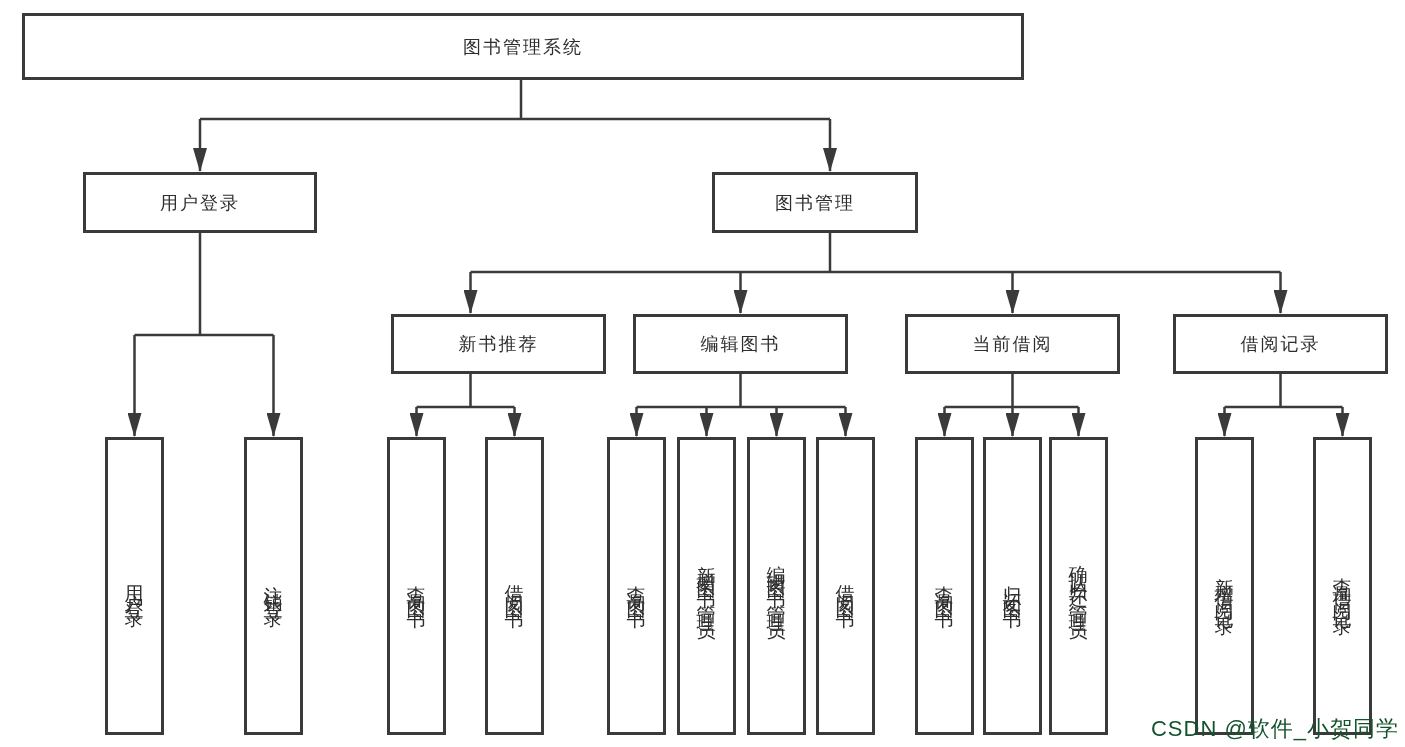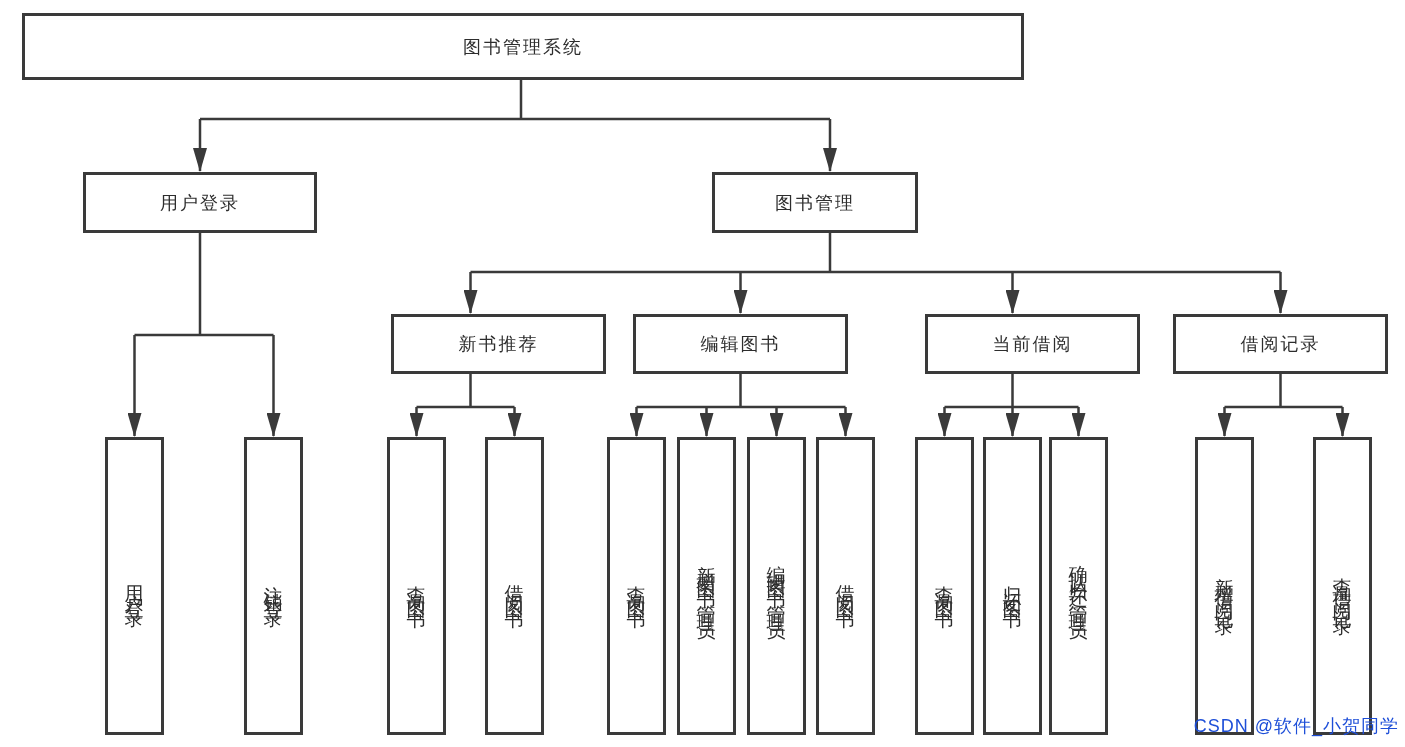--- a/index.html
+++ b/index.html
@@ -39,44 +39,44 @@
     letter-spacing: 8px;
   }
   
   .n-root   { left: 22px;  top: 13px;  width: 1002px; height: 67px; }
   
   .n-login  { left: 83px;  top: 172px; width: 234px; height: 61px; }
   .n-mgmt   { left: 712px; top: 172px; width: 206px; height: 61px; }
   
   .n-rec    { left: 363px;  top: 314px; width: 215px; height: 60px; margin-left: 28px; }
   .n-bor    { left: 633px;  top: 314px; width: 215px; height: 60px; }
-  .n-cur    { left: 905px;  top: 314px; width: 215px; height: 60px; margin-left: 20px; }
+  .n-cur    { left: 905px;  top: 314px; width: 215px; height: 60px; }
   .n-recd   { left: 1173px; top: 314px; width: 215px; height: 60px; }
   
   .leaf { top: 437px; width: 59px; height: 298px; }
   .l1  { left: 105px; }
   .l2  { left: 244px; }
   .l3  { left: 387px; }
   .l4  { left: 485px; }
   .l5  { left: 607px; }
   .l6  { left: 677px; }
   .l7  { left: 747px; }
   .l8  { left: 816px; }
   .l9  { left: 915px; }
   .l10 { left: 983px; }
   .l11 { left: 1049px; }
   .l12 { left: 1195px; }
   .l13 { left: 1313px; }
   .watermark {
     position: absolute;
     top: 714px;
     right: 6px;
-    font-size: 18px;
+    font-size: 22px;
     letter-spacing: 1px;
-    color: #1d4ed8;
+    color: #14532d;
     z-index: 5;
     white-space: nowrap;
   }
 </style>
 </head>
 <body>
 
 <div class="stage">
 
   <svg class="wires" width="1405" height="747" viewBox="0 0 1405 747" xmlns="http://www.w3.org/2000/svg">

